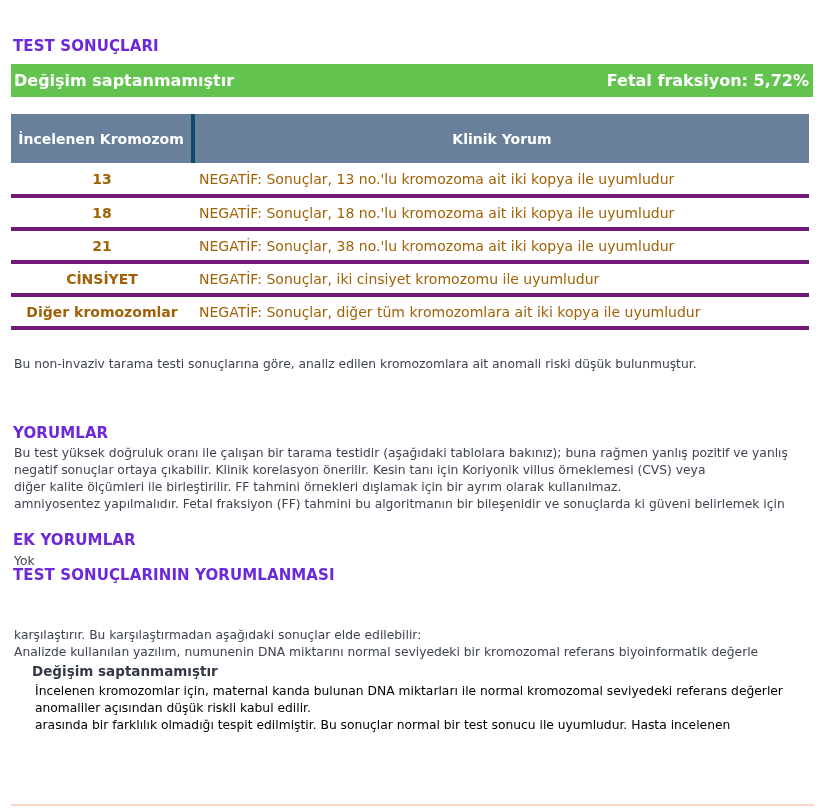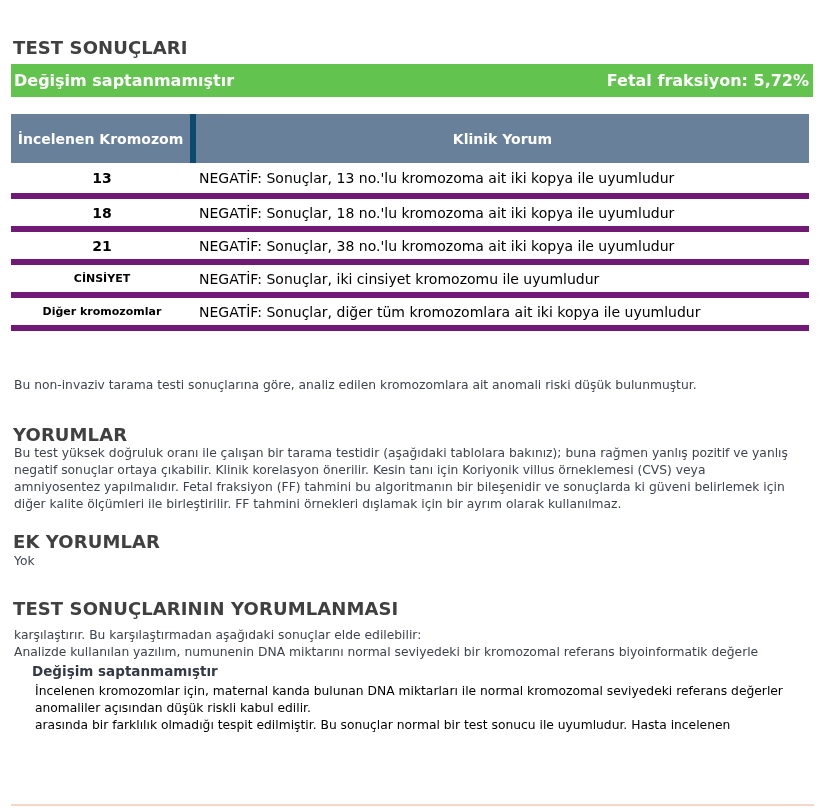--- a/index.html
+++ b/index.html
@@ -1,42 +1,42 @@
 <!DOCTYPE html>
 <html><head>
 <meta charset="utf-8">
 <style>
   * { box-sizing: border-box; margin: 0; padding: 0; }
   html, body { width: 822px; height: 809px; background: #ffffff; overflow: hidden; }
   body { font-family: "DejaVu Sans", "Liberation Sans", sans-serif; color: #333a45; position: relative; }
 
   .section-title {
     position: absolute; left: 13px;
-    font-weight: bold; color: #404040; font-size: 18px; letter-spacing: 0.1px;
+    font-weight: bold; color: #6d28d9; font-size: 15px; letter-spacing: 0.1px;
   }
   .status-bar {
     position: absolute; left: 11px; top: 64px; width: 802px; height: 33px;
     background: #62c44f; color: #ffffff; font-weight: bold; font-size: 16px;
     display: flex; align-items: center; justify-content: space-between; padding: 0 4px 0 3px;
   }
 
   table.results {
     position: absolute; left: 11px; top: 114px; width: 798px; border-collapse: collapse;
   }
   table.results th {
     background: #68809a; color: #ffffff; font-weight: bold; font-size: 14px;
-    height: 49px; text-align: center; border-right: 6px solid #0c4a6e; padding: 0 2px;
+    height: 49px; text-align: center; border-right: 4px solid #0c4a6e; padding: 0 2px;
   }
   table.results th:last-child { border-right: none; margin-top: 7px; }
   table.results td {
-    height: 33px; font-size: 14px; color: #000000;
-    border-bottom: 6px solid #701a75;
+    height: 33px; font-size: 14px; color: #a16207;
+    border-bottom: 4px solid #701a75;
   }
   table.results td.chrom { width: 182px; text-align: center; font-weight: bold; }
-  table.results td.chrom.small { font-size: 11px; }
+  table.results td.chrom.small { font-size: 14px; }
   table.results td.comment { padding-left: 6px; }
 
   .para { position: absolute; left: 14px; font-size: 12.3px; line-height: 17px; color: #3e4350; width: 800px; }
   .sub-head { position: absolute; left: 32px; font-weight: bold; font-size: 13.5px; color: #333a45; }
   .sub-para { position: absolute; left: 35px; font-size: 12.3px; line-height: 17px; color: #000000; width: 780px; }
   .footer-line { position: absolute; left: 11px; top: 804px; width: 803px; height: 2px; background: #f6d6c7; }
 </style>
 </head>
 <body>
 
@@ -71,34 +71,34 @@
       <td class="chrom small">CİNSİYET</td>
       <td class="comment">NEGATİF: Sonuçlar, iki cinsiyet kromozomu ile uyumludur</td>
     </tr>
     <tr>
       <td class="chrom small">Diğer kromozomlar</td>
       <td class="comment">NEGATİF: Sonuçlar, diğer tüm kromozomlara ait iki kopya ile uyumludur</td>
     </tr>
   </tbody>
 </table>
 
-<div class="para" style="top:377px;">Bu non-invaziv tarama testi sonuçlarına göre, analiz edilen kromozomlara ait anomali riski düşük bulunmuştur.</div>
+<div class="para" style="top:356px;">Bu non-invaziv tarama testi sonuçlarına göre, analiz edilen kromozomlara ait anomali riski düşük bulunmuştur.</div>
 
 <div class="section-title" style="top:424px;">YORUMLAR</div>
 <div class="para" style="top:445px;">
   <div>Bu test yüksek doğruluk oranı ile çalışan bir tarama testidir (aşağıdaki tablolara bakınız); buna rağmen yanlış pozitif ve yanlış</div>
   <div>negatif sonuçlar ortaya çıkabilir.  Klinik korelasyon önerilir. Kesin tanı için Koriyonik villus örneklemesi (CVS) veya</div>
+  <div>diğer kalite ölçümleri ile birleştirilir. FF tahmini  örnekleri dışlamak için  bir ayrım olarak kullanılmaz.</div>
   <div>amniyosentez yapılmalıdır. Fetal fraksiyon (FF) tahmini bu algoritmanın bir bileşenidir ve sonuçlarda ki güveni  belirlemek için</div>
-  <div>diğer kalite ölçümleri ile birleştirilir. FF tahmini  örnekleri dışlamak için  bir ayrım olarak kullanılmaz.</div>
 </div>
 
 <div class="section-title" style="top:531px;text-align:center;">EK YORUMLAR</div>
 <div class="para" style="top:553px;">Yok</div>
 
-<div class="section-title" style="top:598px;">TEST SONUÇLARININ YORUMLANMASI</div>
+<div class="section-title" style="top:566px;">TEST SONUÇLARININ YORUMLANMASI</div>
 <div class="para" style="top:627px;">
   <div>karşılaştırır. Bu karşılaştırmadan aşağıdaki sonuçlar elde edilebilir:</div>
   <div>Analizde kullanılan yazılım, numunenin DNA miktarını normal seviyedeki bir kromozomal referans biyoinformatik değerle</div>
 </div>
 <div class="sub-head" style="top:663px;">Değişim saptanmamıştır</div>
 <div class="sub-para" style="top:683px;">
   <div>İncelenen kromozomlar için, maternal kanda bulunan DNA miktarları ile normal kromozomal seviyedeki referans değerler</div>
   <div>anomaliler açısından düşük riskli kabul edilir.</div>
   <div>arasında bir farklılık olmadığı tespit edilmiştir. Bu sonuçlar normal bir test sonucu ile uyumludur. Hasta incelenen</div>
 </div>

